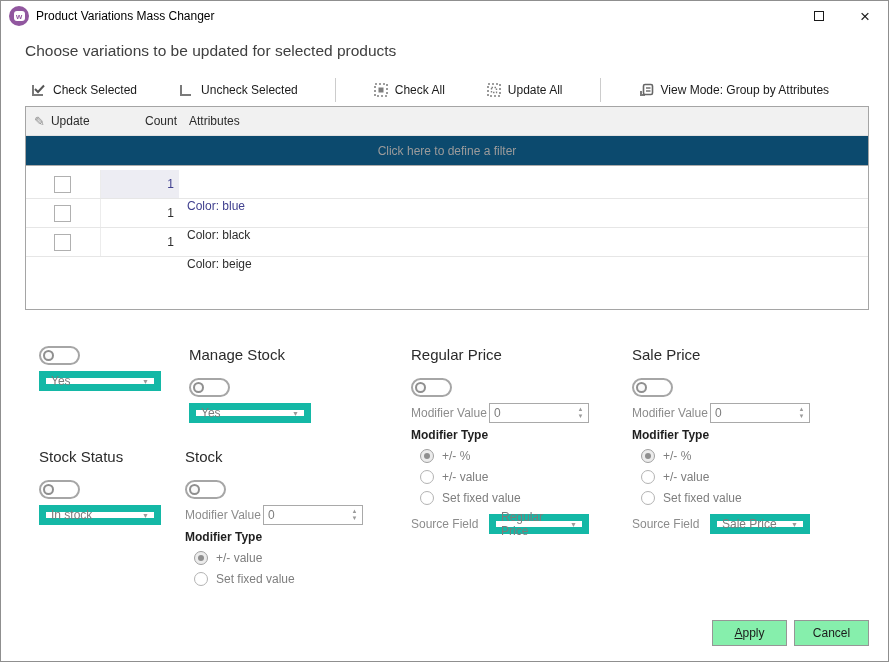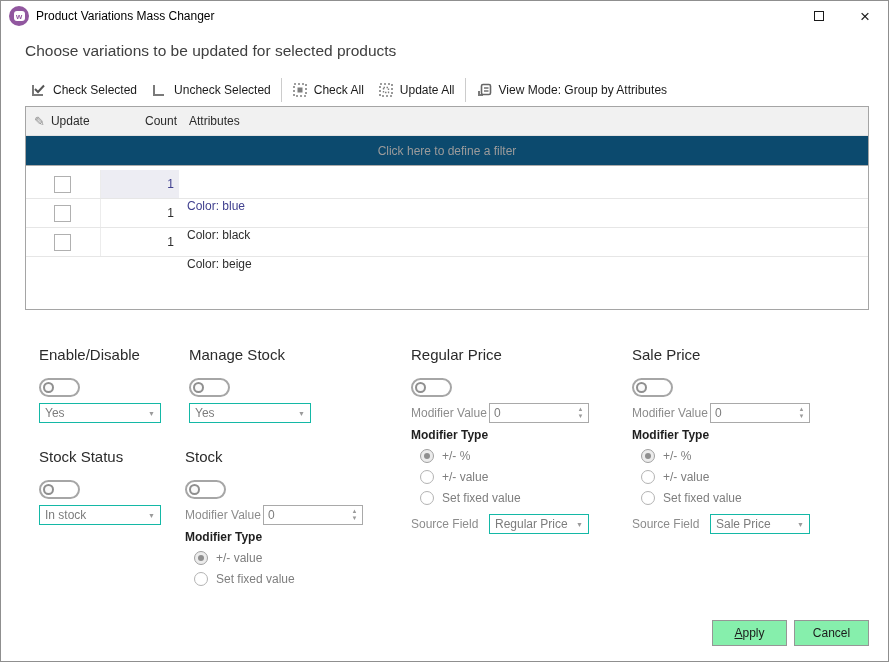--- a/index.html
+++ b/index.html
@@ -15,21 +15,21 @@
   .app-icon .inner { position:absolute; left:4.5px; top:5px; width:11px; height:10px; background:#fff; border-radius:3px;
     display:flex; align-items:center; justify-content:center; font-size:8px; font-weight:bold; color:#91579f; }
   .win-title { margin-left:7px; font-size:12px; color:#000; }
   .win-controls { position:absolute; right:0; top:0; height:30px; display:flex; }
   .win-btn { width:46px; height:30px; border:none; background:transparent; display:flex; align-items:center; justify-content:center; cursor:default; }
   .max-glyph { width:10px; height:10px; border:1px solid #1a1a1a; display:block; }
   .close-glyph { font-size:17px; color:#1a1a1a; line-height:1; }
   
   .heading { position:absolute; left:24px; top:41px; font-size:15.5px; color:#404040; }
   
-  .toolbar { position:absolute; left:22px; top:74px; height:30px; display:flex; align-items:center; }
+  .toolbar { position:absolute; left:22px; top:74px; height:30px; display:flex; align-items:center;gap:27px; }
   .tb-btn { display:flex; align-items:center; gap:6px; height:28px; padding:0 7px; border:none; background:transparent; font-family:inherit; font-size:12px; color:#1b1b1b; cursor:default; }
   .tb-sep { width:1px; height:24px; background:#cccccc; margin:0 3px; flex:none; }
   .tb-icon { flex:none; display:block; }
   
   .grid { position:absolute; left:24px; top:105px; width:844px; height:204px; border:1px solid #a5a5a5; background:#fff; }
   .grid-header { height:29px; background:#f1f1f1; border-bottom:1px solid #e2e2e2; display:flex; align-items:center; font-size:12px; color:#2b2b2b; }
   .hcell-update { width:75px; padding-left:8px; display:flex; align-items:center; gap:6px; }
   .pencil { color:#8b8b8b; font-size:13px; }
   .hcell-count { width:78px; text-align:right; padding-right:2px; }
   .hcell-attr { flex:1; padding-left:10px; }
@@ -47,21 +47,21 @@
   .panel { position:absolute; width:210px; }
   .p-enable { left:38px; top:345px; }
   .p-manage { left:188px; top:345px; }
   .p-regular { left:410px; top:345px; }
   .p-sale { left:631px; top:345px; }
   .p-stockstatus { left:38px; top:447px; }
   .p-stock { left:184px; top:447px; }
   .panel-title { font-size:15px; line-height:18px; color:#2b2b2b; margin-bottom:14px; font-weight:400; }
   .toggle { width:41px; height:19px; border:2px solid #a6a6a6; border-radius:11px; position:relative; margin-bottom:6px; background:#fff; }
   .knob { position:absolute; left:2px; top:2px; width:11px; height:11px; border:2px solid #8f8f8f; border-radius:50%; background:#fafafa; }
-  .dropdown { width:122px; height:20px; border:1px solid #14b8a6; background:#fff; display:flex; align-items:center; justify-content:space-between; padding:0 5px; font-size:12px; color:#7c7c7c; }
+  .dropdown { width:122px; height:20px; border:7px solid #14b8a6; background:#fff; display:flex; align-items:center; justify-content:space-between; padding:0 5px; font-size:12px; color:#7c7c7c; }
   .dd-arrow { font-size:7px; color:#9a9a9a; }
   .inline-row { display:flex; align-items:center; margin-bottom:5px; }
   .inline-lbl { width:78px; flex:none; font-size:12px; color:#8c8c8c; }
   .spinner { width:100px; height:20px; border:1px solid #a9a9a9; background:#fff; display:flex; align-items:center; }
   .spin-val { flex:1; padding-left:4px; font-size:12px; color:#7c7c7c; }
   .spin-btns { display:flex; flex-direction:column; align-items:center; width:15px; }
   .spin-btns span { font-size:6px; line-height:7px; color:#9a9a9a; }
   .type-lbl { font-size:12px; font-weight:bold; color:#1f1f1f; margin:3px 0 7px 0; }
   .radio-row { display:flex; align-items:center; gap:8px; margin:0 0 7px 9px; }
   .radio { width:14px; height:14px; border:1px solid #b3b3b3; border-radius:50%; background:#fff; position:relative; flex:none; }
@@ -170,21 +170,20 @@
     <div class="grow">
       <div class="cell-check">
         <div class="checkbox"></div>
       </div>
       <div class="cell-count">1</div>
       <div class="cell-attr">Color: beige</div>
     </div>
   </div>
 
   <div class="panel p-enable">
-    <div class="panel-title">Enable/Disable</div>
     <div class="toggle">
         <div class="knob"></div>
       </div>
     <div class="dropdown">
       <span>Yes</span>
       <span class="dd-arrow">▼</span>
     </div>
   </div>
 
   <div class="panel p-manage">

